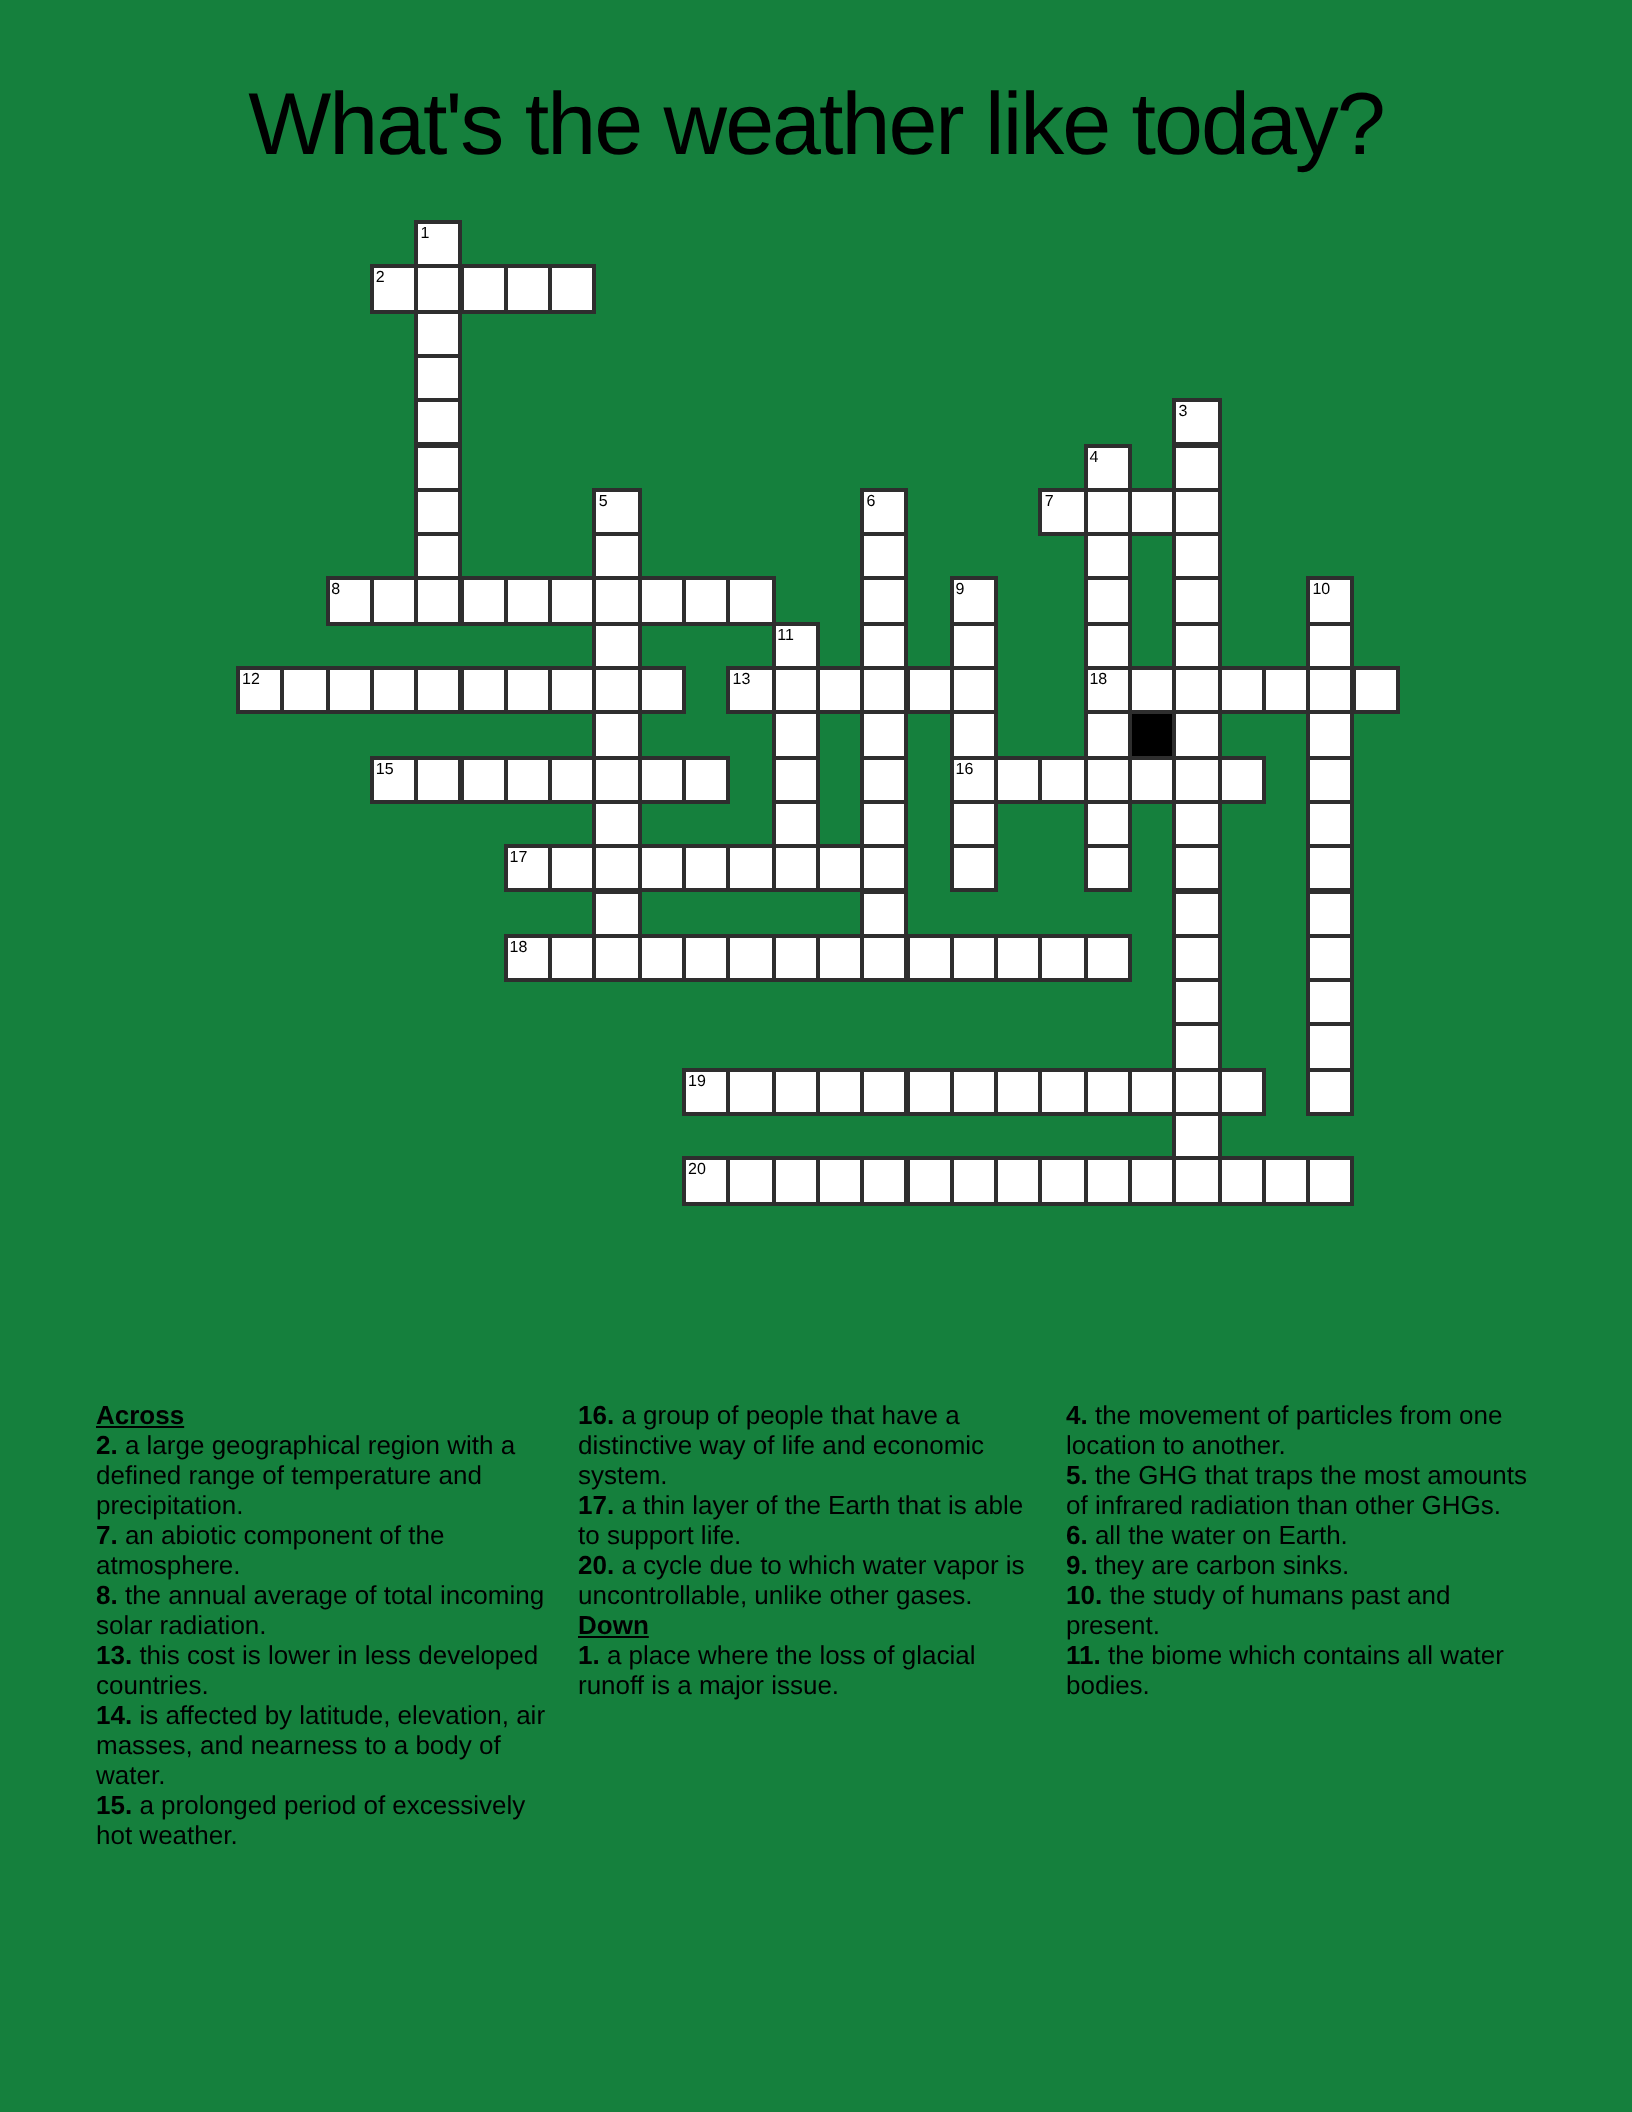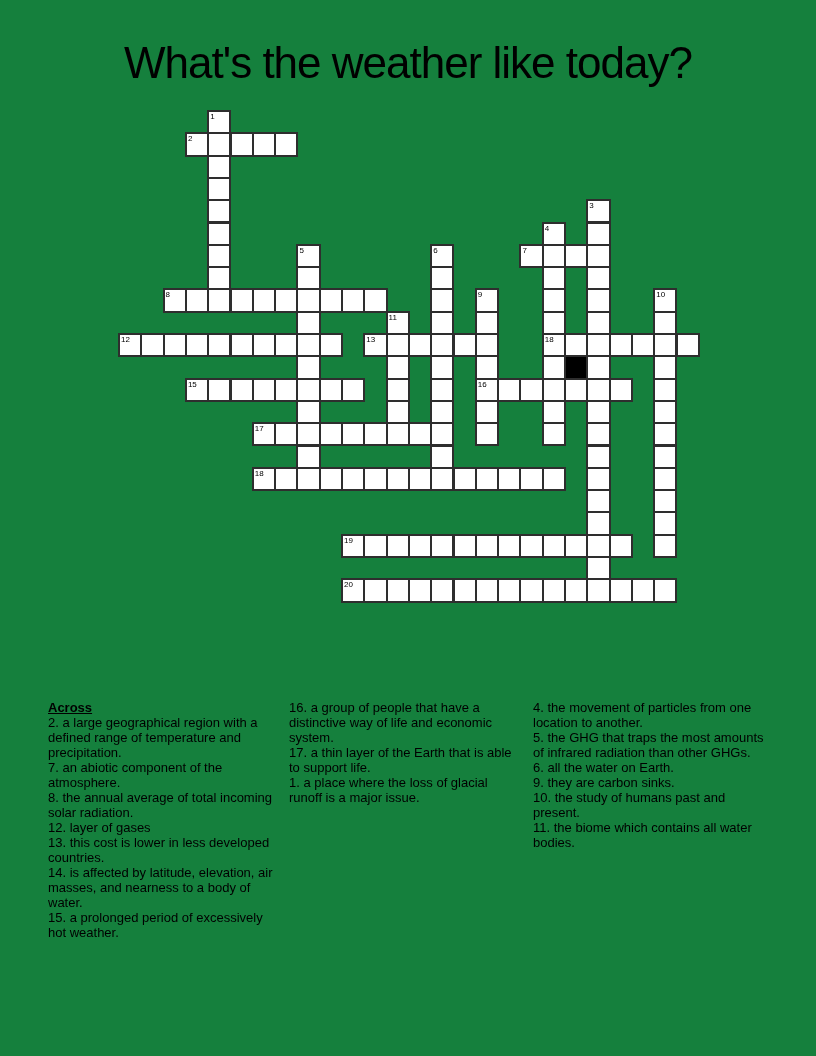--- a/index.html
+++ b/index.html
@@ -9,21 +9,21 @@
          font-size:44px;font-weight:400;letter-spacing:-1px;color:#000;}
   #grid{position:absolute;left:0;top:0;}
   .cell{position:absolute;box-sizing:border-box;border:2px solid #2e2e2e;background:#ffffff;}
   .cell.black{background:#000000;}
   .cellnum{position:absolute;left:1px;top:0px;font-size:8px;line-height:9px;color:#000;}
   .clue-col{position:absolute;top:700px;font-size:13px;line-height:15px;color:#000;}
   .clue-col.c1{left:48px;width:233px;}
   .clue-col.c2{left:289px;width:234px;}
   .clue-col.c3{left:533px;width:238px;}
   .clue-header{font-weight:700;text-decoration:underline;}
-  .clue b{font-weight:400;}
+  .clue b{font-weight:700;}
 </style>
 </head>
 <body>
 
 <div id="page">
   <div class="title">What's the weather like today?</div>
   <div id="grid">
       <div class="cell" style="left: 207.2px; top: 110px; width: 24.3px; height: 24.3px;">
         <span class="cellnum">1</span>
       </div>
@@ -233,28 +233,29 @@
       <div class="cell" style="left: 608.6px; top: 578.3px; width: 24.3px; height: 24.3px;"></div>
       <div class="cell" style="left: 630.9px; top: 578.3px; width: 24.3px; height: 24.3px;"></div>
       <div class="cell" style="left: 653.2px; top: 578.3px; width: 24.3px; height: 24.3px;"></div>
       <div class="cell black" style="left: 564px; top: 355.3px; width: 24.3px; height: 24.3px;"></div>
     </div>
   <div class="clue-col c1">
       <div class="clue-header">Across</div>
       <div class="clue"><b>2.</b> a large geographical region with a defined range of temperature and precipitation.</div>
       <div class="clue"><b>7.</b> an abiotic component of the atmosphere.</div>
       <div class="clue"><b>8.</b> the annual average of total incoming solar radiation.</div>
-      <div class="clue"><b>12.</b> layer of gases</div>
       <div class="clue"><b>13.</b> this cost is lower in less developed countries.</div>
       <div class="clue"><b>14.</b> is affected by latitude, elevation, air masses, and nearness to a body of water.</div>
       <div class="clue"><b>15.</b> a prolonged period of excessively hot weather.</div>
     </div>
   <div class="clue-col c2">
       <div class="clue"><b>16.</b> a group of people that have a distinctive way of life and economic system.</div>
       <div class="clue"><b>17.</b> a thin layer of the Earth that is able to support life.</div>
+      <div class="clue"><b>20.</b> a cycle due to which water vapor is uncontrollable, unlike other gases.</div>
+      <div class="clue-header">Down</div>
       <div class="clue"><b>1.</b> a place where the loss of glacial runoff is a major issue.</div>
     </div>
   <div class="clue-col c3">
       <div class="clue"><b>4.</b> the movement of particles from one location to another.</div>
       <div class="clue"><b>5.</b> the GHG that traps the most amounts of infrared radiation than other GHGs.</div>
       <div class="clue"><b>6.</b> all the water on Earth.</div>
       <div class="clue"><b>9.</b> they are carbon sinks.</div>
       <div class="clue"><b>10.</b> the study of humans past and present.</div>
       <div class="clue"><b>11.</b> the biome which contains all water bodies.</div>
     </div>

